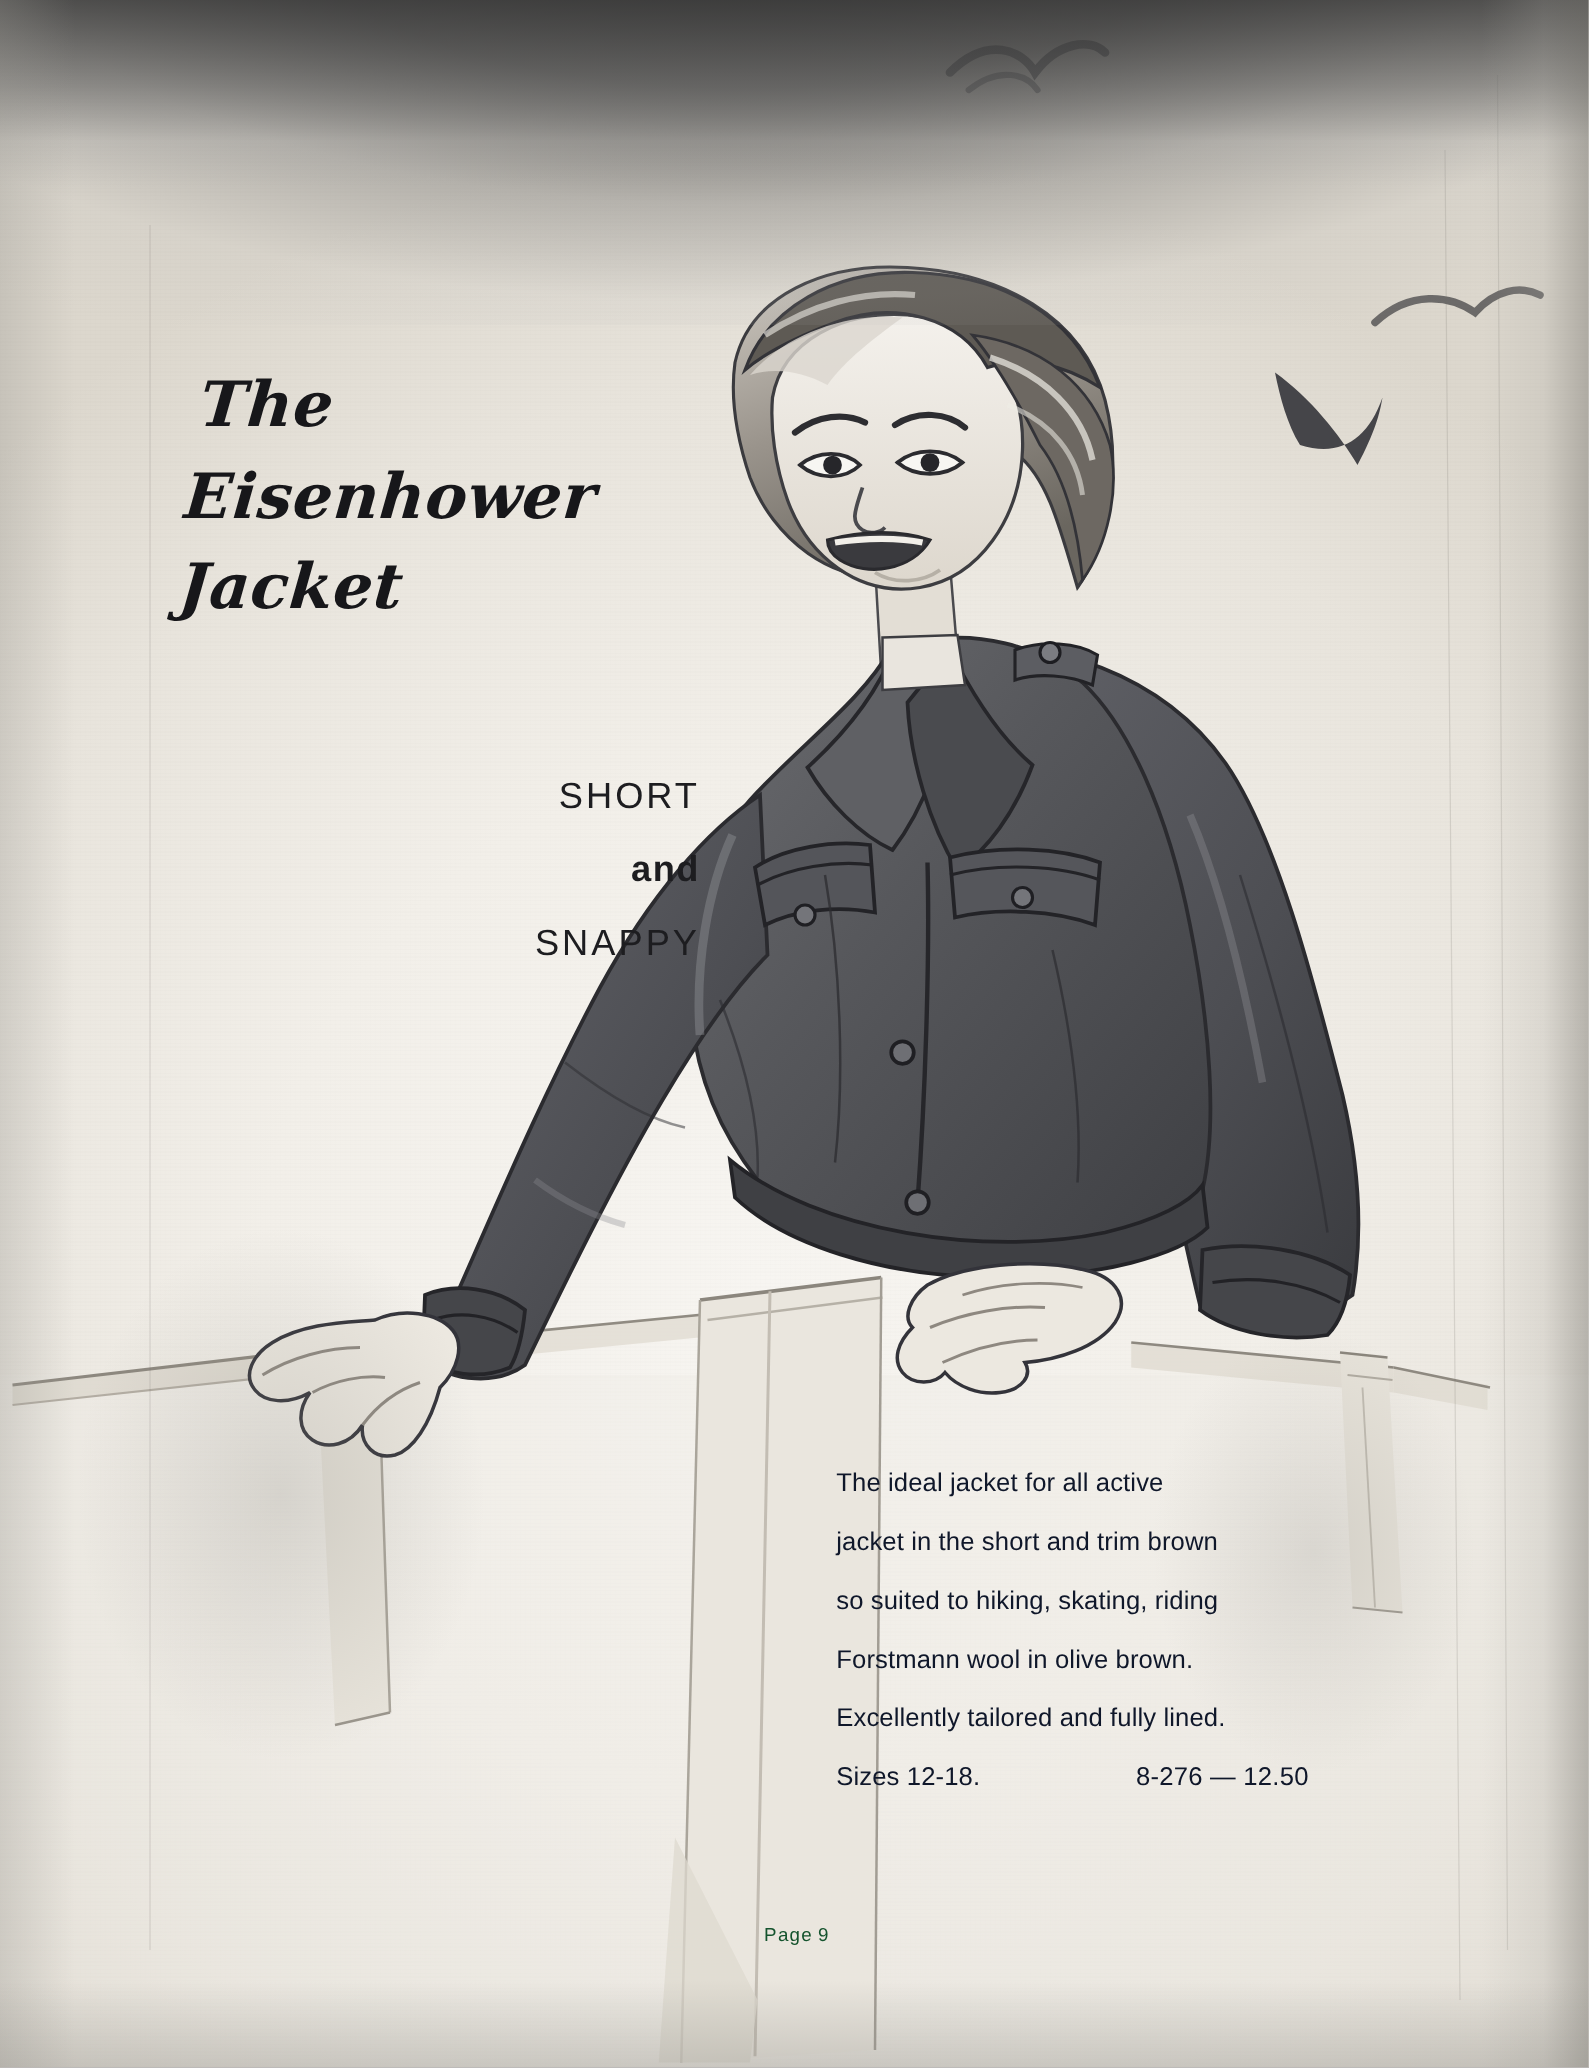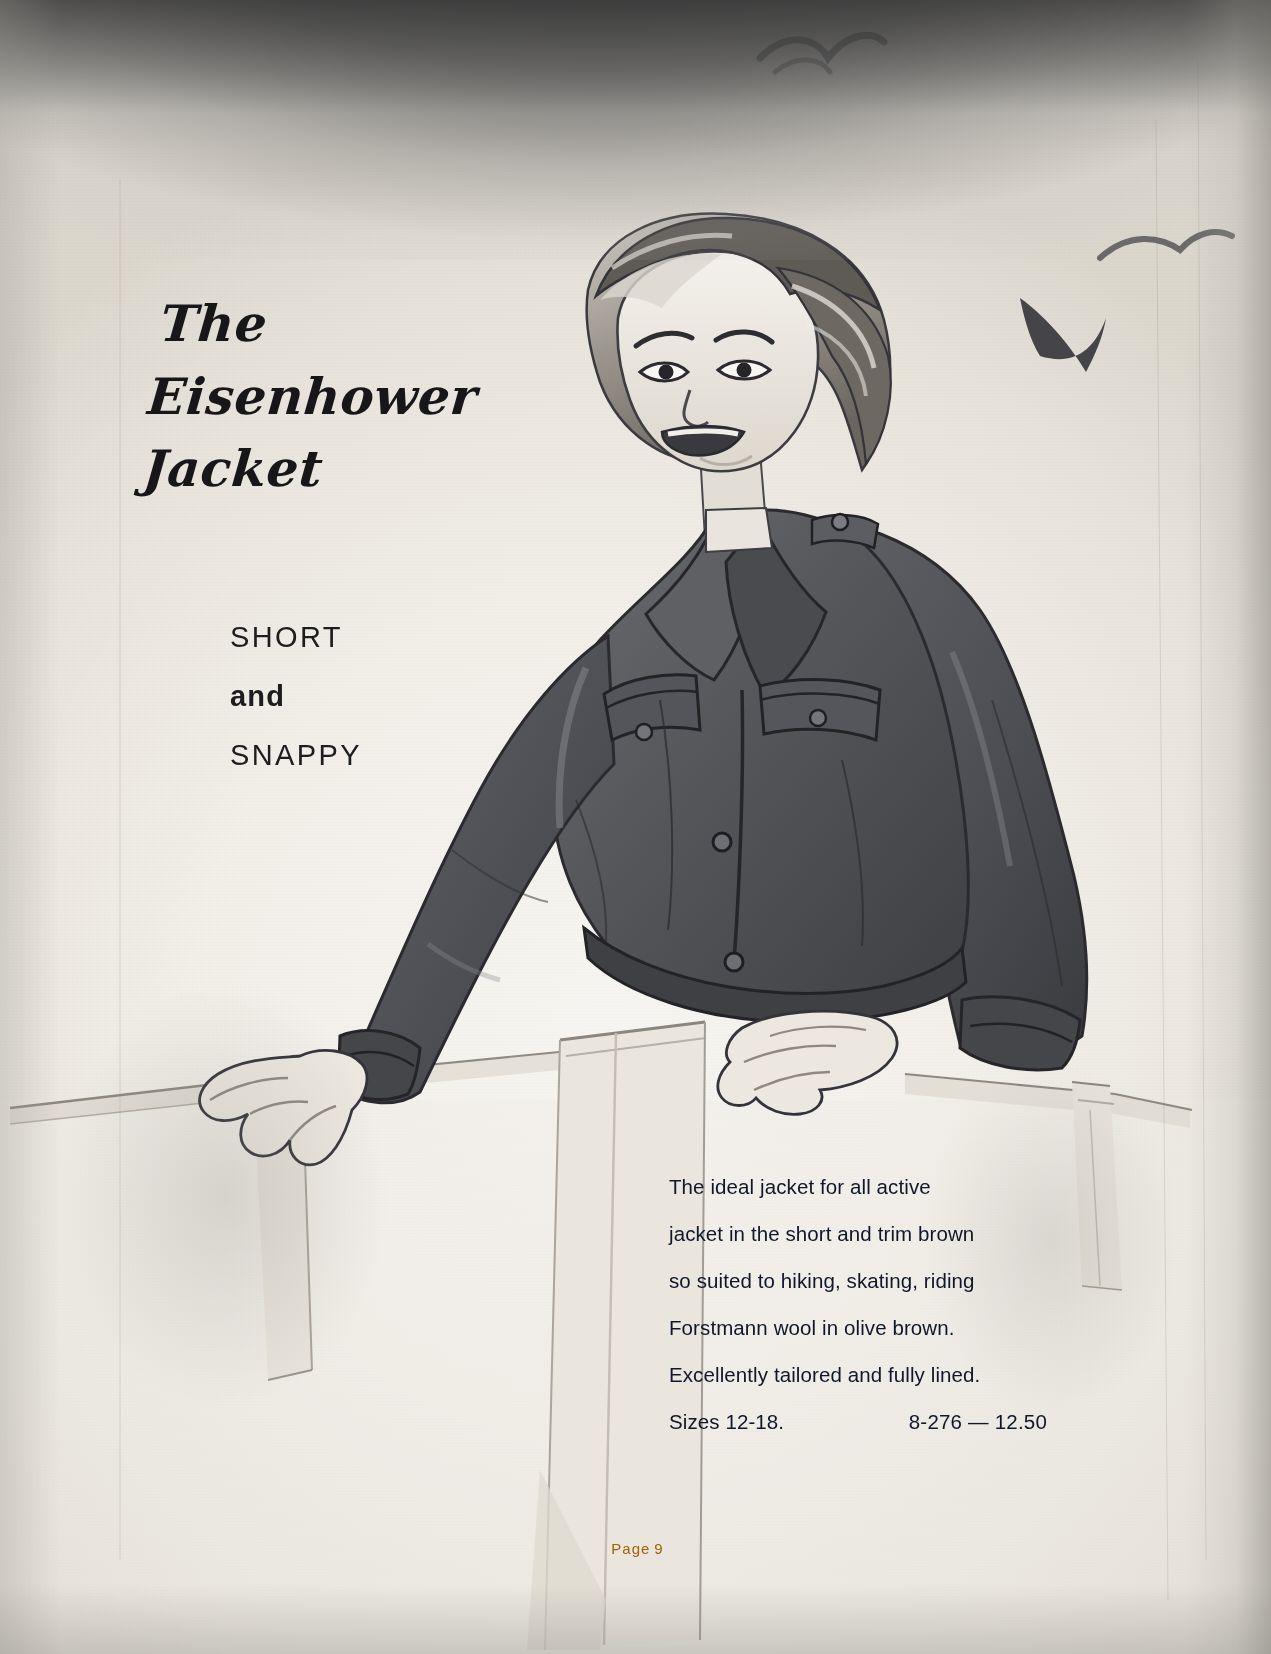--- a/index.html
+++ b/index.html
@@ -85,21 +85,21 @@
   .script-title div { white-space: nowrap; }
   .script-line-1 { margin-left: 6px; }
   .script-line-2 { margin-left: 0px; }
   .script-line-3 { margin-left: 2px; }
 
   .tagline {
     position: absolute;
     left: 230px;
     top: 608px;
     width: 330px;
-    text-align: left;
+    text-align: right;
     color: #1d1d20;
     font-size: 29px;
     letter-spacing: 2.4px;
     line-height: 59px;
     font-family: "Liberation Sans", sans-serif;
   }
   .tagline .and {
     letter-spacing: 1.2px;
     text-transform: none;
     font-weight: bold;
@@ -123,21 +123,21 @@
     align-items: center;
   }
   .desc .sizes { letter-spacing: .1px; }
   .desc .code { font-weight: 400; letter-spacing: .2px; padding-right: 4px;}
 
   .page-num {
     position: absolute;
     left: 0; right: 0;
     top: 1540px;
     text-align: center;
-    color: #a16207;
+    color: #14532d;
     font-size: 15px;
     letter-spacing: 1px;
     font-family: "Liberation Sans", sans-serif;
     width: 1271px;
   }
   .page-num span { margin-left: 4px; }
 
   
   .illo { position: absolute; left: 0; top: 0; width: 1271px; height: 1654px; }
 </style>

